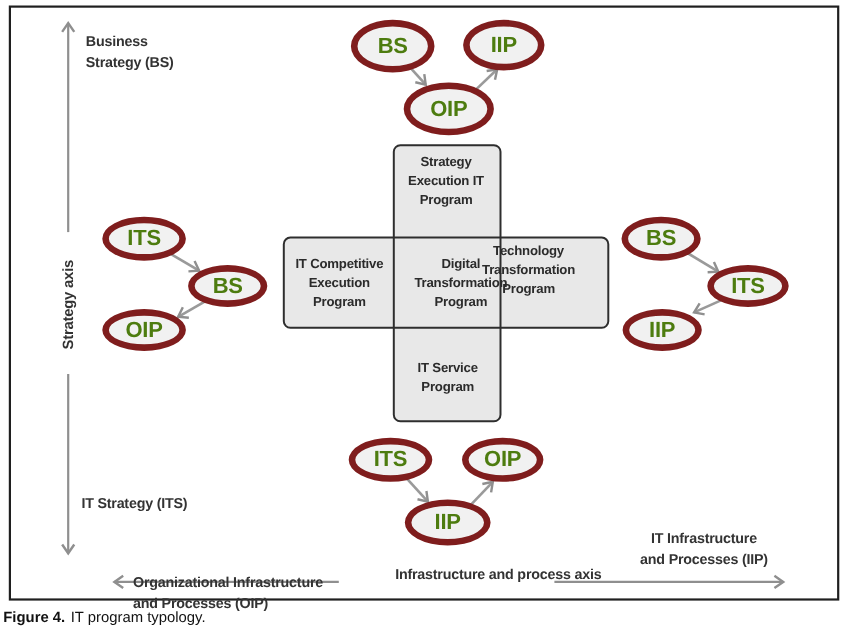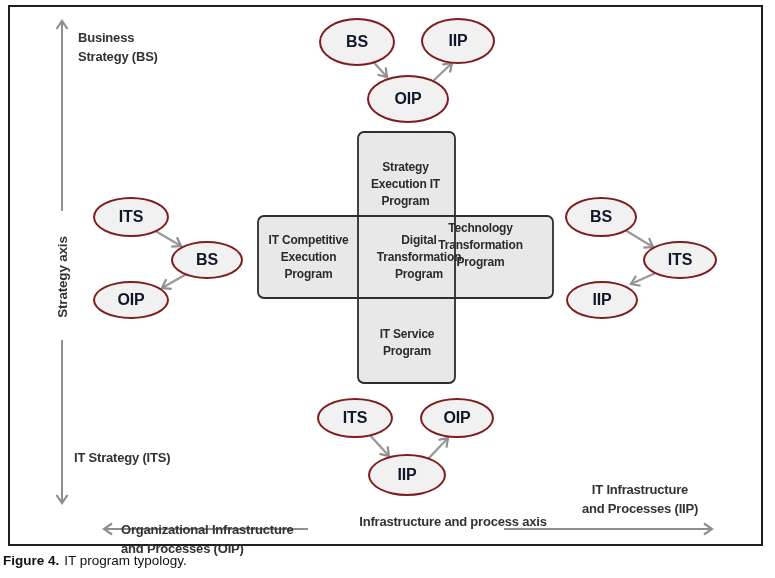--- a/index.html
+++ b/index.html
@@ -3,23 +3,23 @@
 <meta charset="utf-8">
 <style>
   * { margin:0; padding:0; box-sizing:border-box; }
   body { background:#ffffff; font-family:"Liberation Sans", sans-serif; }
   .page { position:relative; width:775px; height:578px; background:#ffffff; overflow:hidden; }
   .frame { position:absolute; left:8px; top:5px; width:755px; height:541px;
            border:2px solid #1f1f1f; background:#ffffff; }
   svg.layer { position:absolute; left:0; top:0; width:775px; height:578px; z-index:1; }
 
   
-  .node { position:absolute; z-index:2; border:2px solid #7f1d1d; background:#f1f1f1;
+  .node { position:absolute; z-index:2; border:6px solid #7f1d1d; background:#f1f1f1;
           border-radius:50%; display:flex; align-items:center; justify-content:center;
-          font-weight:bold; font-size:16px; color:#0f172a; letter-spacing:-0.2px; }
+          font-weight:bold; font-size:20px; color:#4d7c0f; letter-spacing:-0.2px; }
 
   
   .prog { position:absolute; z-index:2; display:flex; align-items:center; justify-content:center;
           text-align:center; font-weight:bold; font-size:12px; line-height:17px;
           letter-spacing:-0.2px; white-space:pre-line; color:#2b2b2b; }
 
   
   .lbl { position:absolute; z-index:2; font-weight:bold; font-size:13px; line-height:19px;
          letter-spacing:-0.2px; white-space:pre-line; color:#333333; }
   .lbl.center { text-align:center; }
@@ -58,21 +58,21 @@
     <line x1="368" y1="56" x2="387" y2="77" stroke="#9a9a9a" stroke-width="2.4" marker-end="url(#ah)"></line>
     <line x1="430" y1="84" x2="452" y2="63" stroke="#9a9a9a" stroke-width="2.4" marker-end="url(#ah)"></line>
     <line x1="152" y1="229" x2="181" y2="246" stroke="#9a9a9a" stroke-width="2.4" marker-end="url(#ah)"></line>
     <line x1="190" y1="272" x2="162" y2="288" stroke="#9a9a9a" stroke-width="2.4" marker-end="url(#ah)"></line>
     <line x1="625" y1="230" x2="653" y2="247" stroke="#9a9a9a" stroke-width="2.4" marker-end="url(#ah)"></line>
     <line x1="660" y1="271" x2="631" y2="284" stroke="#9a9a9a" stroke-width="2.4" marker-end="url(#ah)"></line>
     <line x1="367" y1="432" x2="389" y2="456" stroke="#9a9a9a" stroke-width="2.4" marker-end="url(#ah)"></line>
     <line x1="428" y1="459" x2="448" y2="438" stroke="#9a9a9a" stroke-width="2.4" marker-end="url(#ah)"></line>
   </svg>
 
-  <div class="prog" style="left:359px; top:144px; width:93px; height:80px;">Strategy
+  <div class="prog" style="left:359px; top:124px; width:93px; height:80px;">Strategy
 Execution IT
 Program</div>
   <div class="prog" style="left:259px; top:216px; width:99px; height:82px;">IT Competitive
 Execution
 Program</div>
   <div class="prog" style="left:359px; top:216px; width:96px; height:82px;margin-left:12px;">Digital
 Transformation
 Program</div>
   <div class="prog" style="left:432px; top:216px; width:97px; height:58px;">Technology
 Transformation

